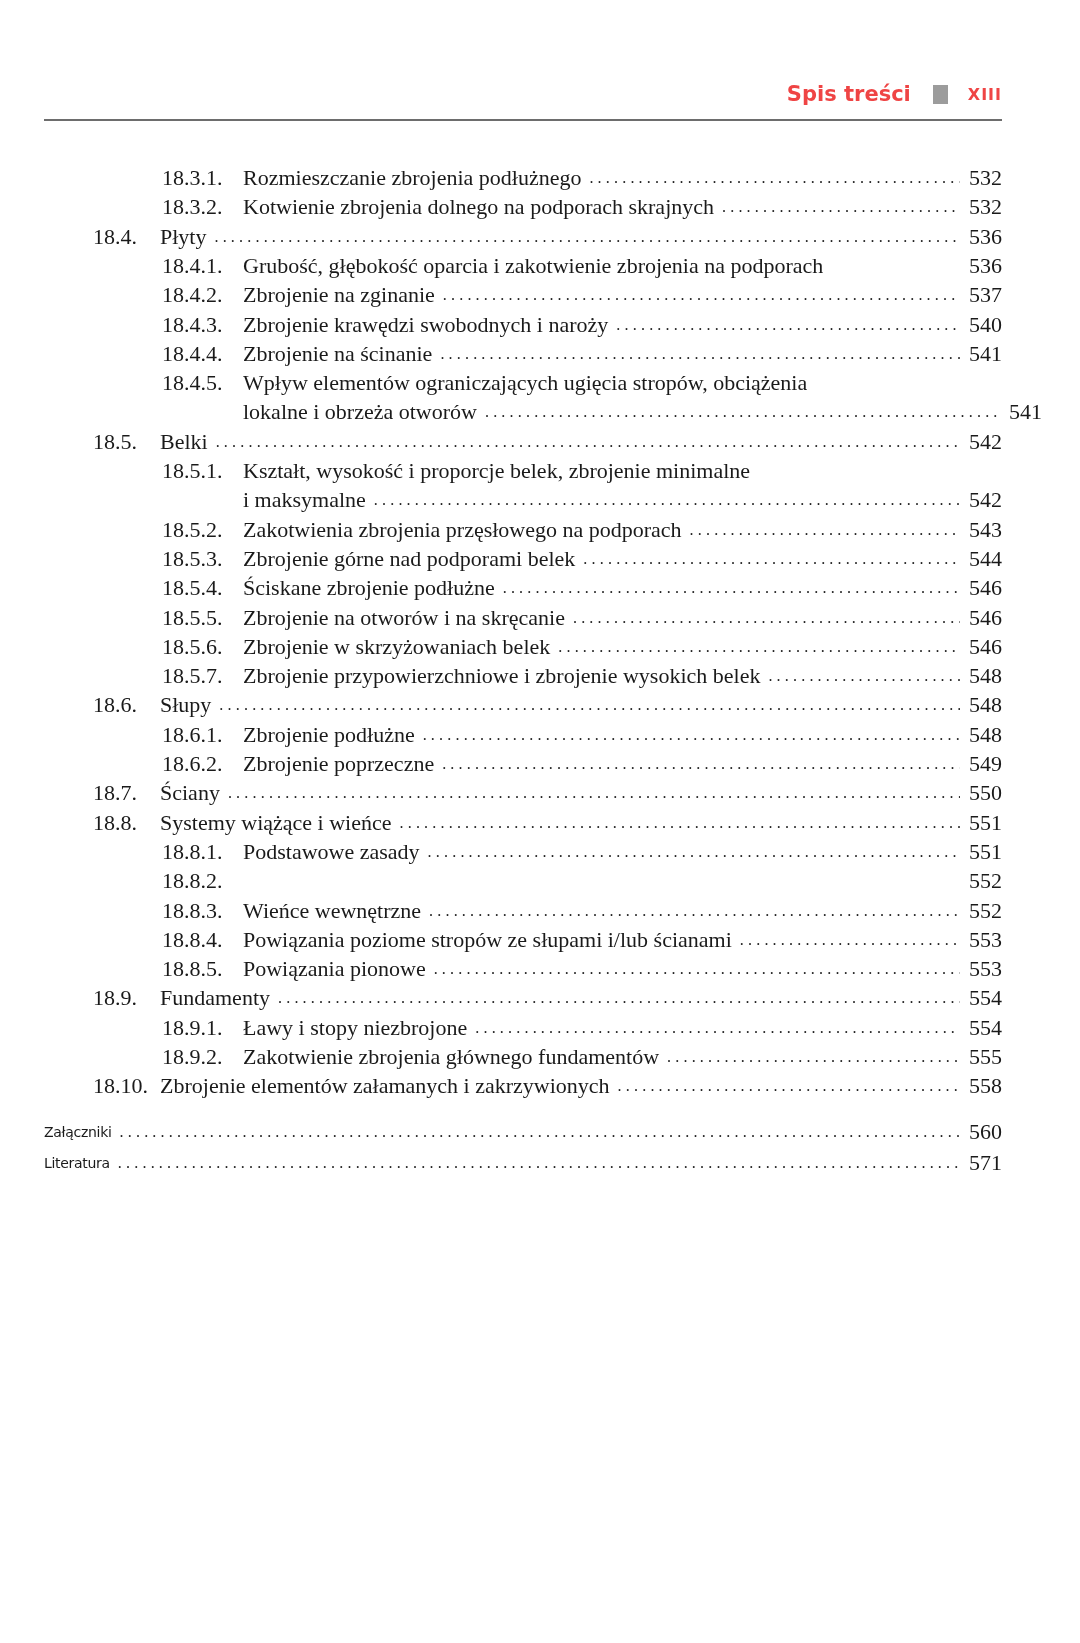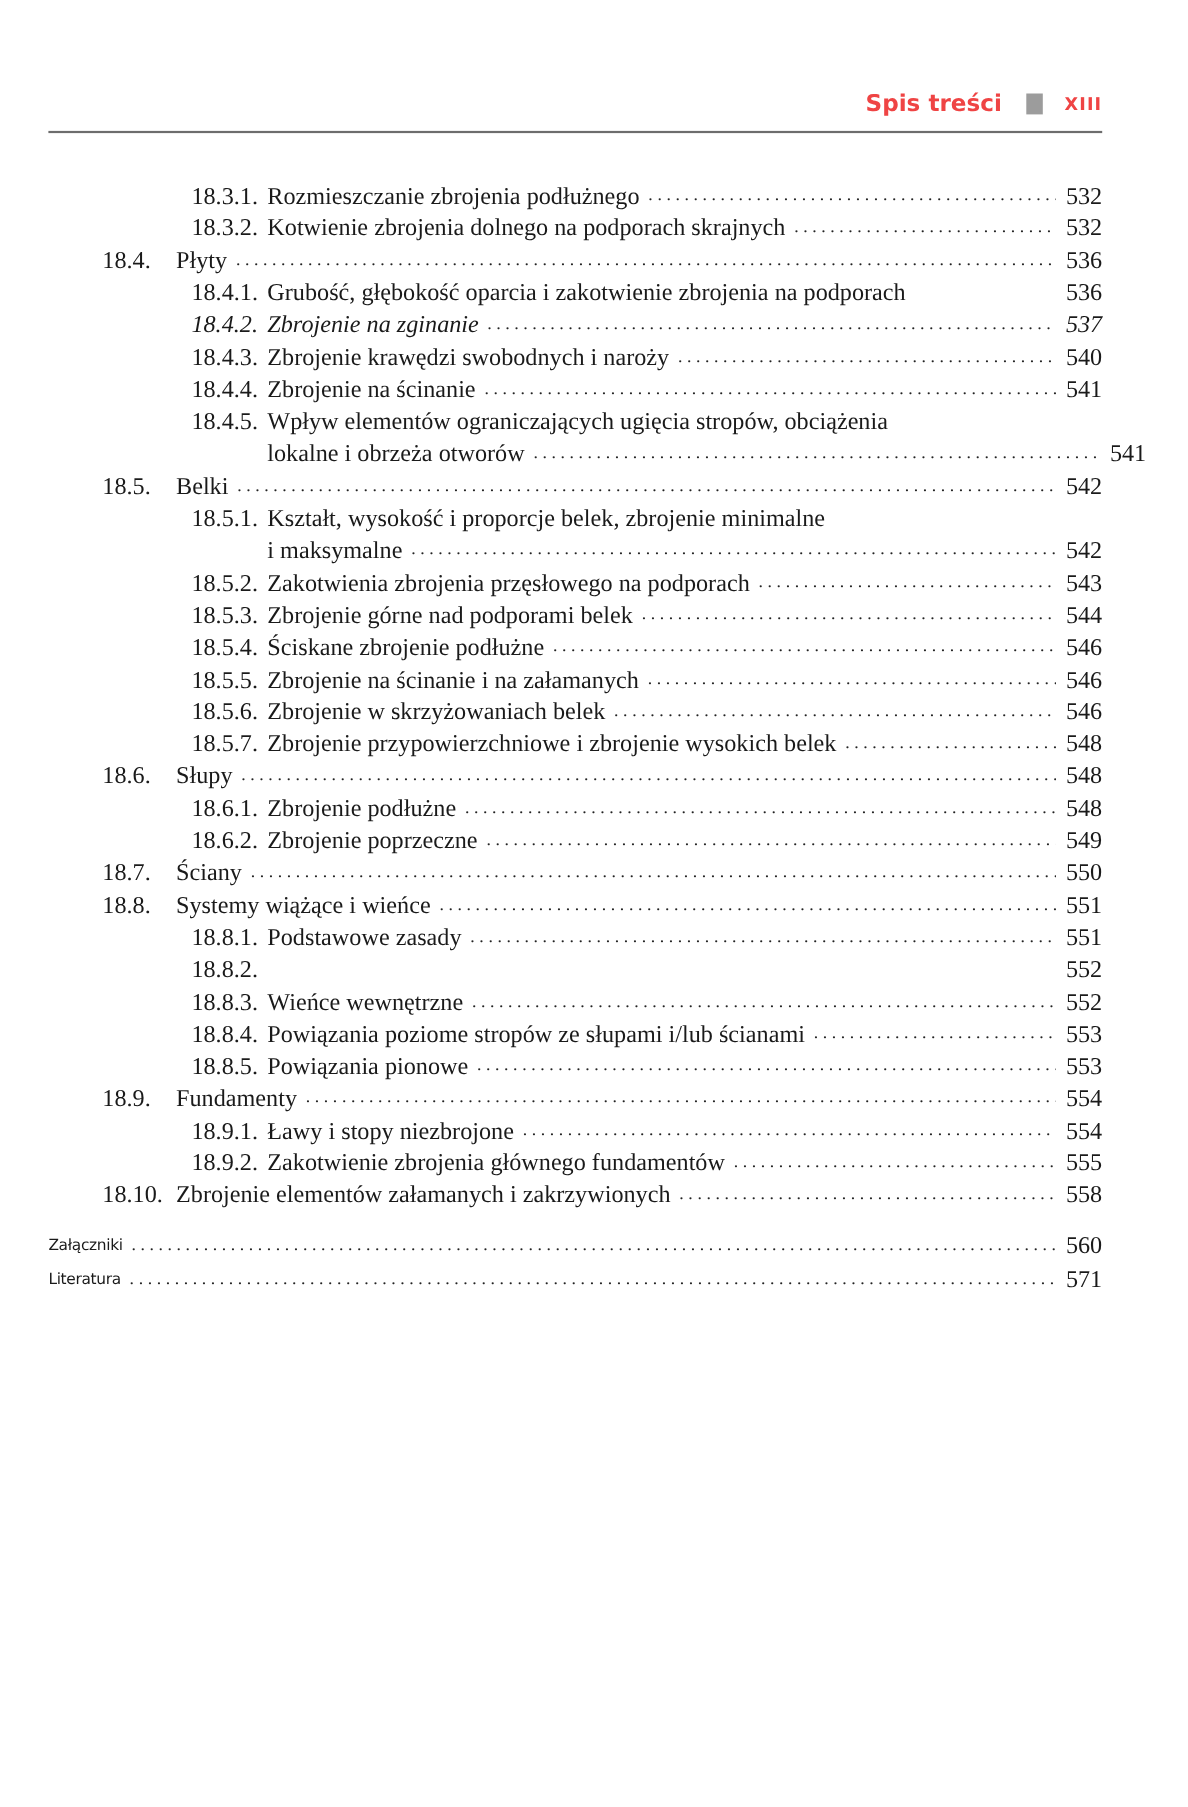--- a/index.html
+++ b/index.html
@@ -19,21 +19,21 @@
       position: absolute; left: 44px; top: 119px; width: 958px; height: 2px;
       background: #6d6d6d;
     }
     .toc { position: absolute; left: 0; top: 163px; width: 1080px; }
     .row {
       position: absolute; left: 0; width: 1080px; height: 30px;
       font-size: 22px; line-height: 30px; white-space: nowrap;
     }
     .num { position: absolute; top: 0; }
     .lvl1 .num { left: 93px; }
-    .lvl2 .num { left: 162px; margin-left: 12px; }
+    .lvl2 .num { left: 162px; }
     .lvl1 .title-wrap { position: absolute; left: 160px; right: 120px; top: 0; display: flex; }
     .lvl2 .title-wrap { position: absolute; left: 243px; right: 120px; top: 0; display: flex; }
     .lvl0 .title-wrap { position: absolute; left: 44px; right: 120px; top: 0; display: flex; }
     .lvl0 .title {
       font-family: "DejaVu Sans", "Liberation Sans", sans-serif;
       font-weight: normal; font-size: 14px; letter-spacing: -0.3px;
     }
     .title { flex: 0 0 auto; padding-right: 8px; }
     .leader {
       flex: 1 1 auto; overflow: hidden; color: #222;
@@ -83,21 +83,21 @@
       <span class="page">536</span>
     </div>
     <div class="row lvl2 nolead" style="top: 87.9px;">
       <span class="num">18.4.1.</span>
       <span class="title-wrap">
         <span class="title">Grubość, głębokość oparcia i zakotwienie zbrojenia na podporach</span>
         <span class="leader"></span>
       </span>
       <span class="page">536</span>
     </div>
-    <div class="row lvl2" style="top: 117.2px; font-style: italic;">
+    <div class="row lvl2" style="top: 117.2px;">
       <span class="num">18.4.2.</span>
       <span class="title-wrap">
         <span class="title">Zbrojenie na zginanie</span>
         <span class="leader"></span>
       </span>
       <span class="page">537</span>
     </div>
     <div class="row lvl2" style="top: 146.5px;">
       <span class="num">18.4.3.</span>
       <span class="title-wrap">
@@ -168,21 +168,21 @@
       <span class="num">18.5.4.</span>
       <span class="title-wrap">
         <span class="title">Ściskane zbrojenie podłużne</span>
         <span class="leader"></span>
       </span>
       <span class="page">546</span>
     </div>
     <div class="row lvl2" style="top: 439.5px;">
       <span class="num">18.5.5.</span>
       <span class="title-wrap">
-        <span class="title">Zbrojenie na ścinanie i na załamanych</span>
+        <span class="title">Zbrojenie na otworów i na skręcanie</span>
         <span class="leader"></span>
       </span>
       <span class="page">546</span>
     </div>
     <div class="row lvl2" style="top: 468.8px;">
       <span class="num">18.5.6.</span>
       <span class="title-wrap">
         <span class="title">Zbrojenie w skrzyżowaniach belek</span>
         <span class="leader"></span>
       </span>

